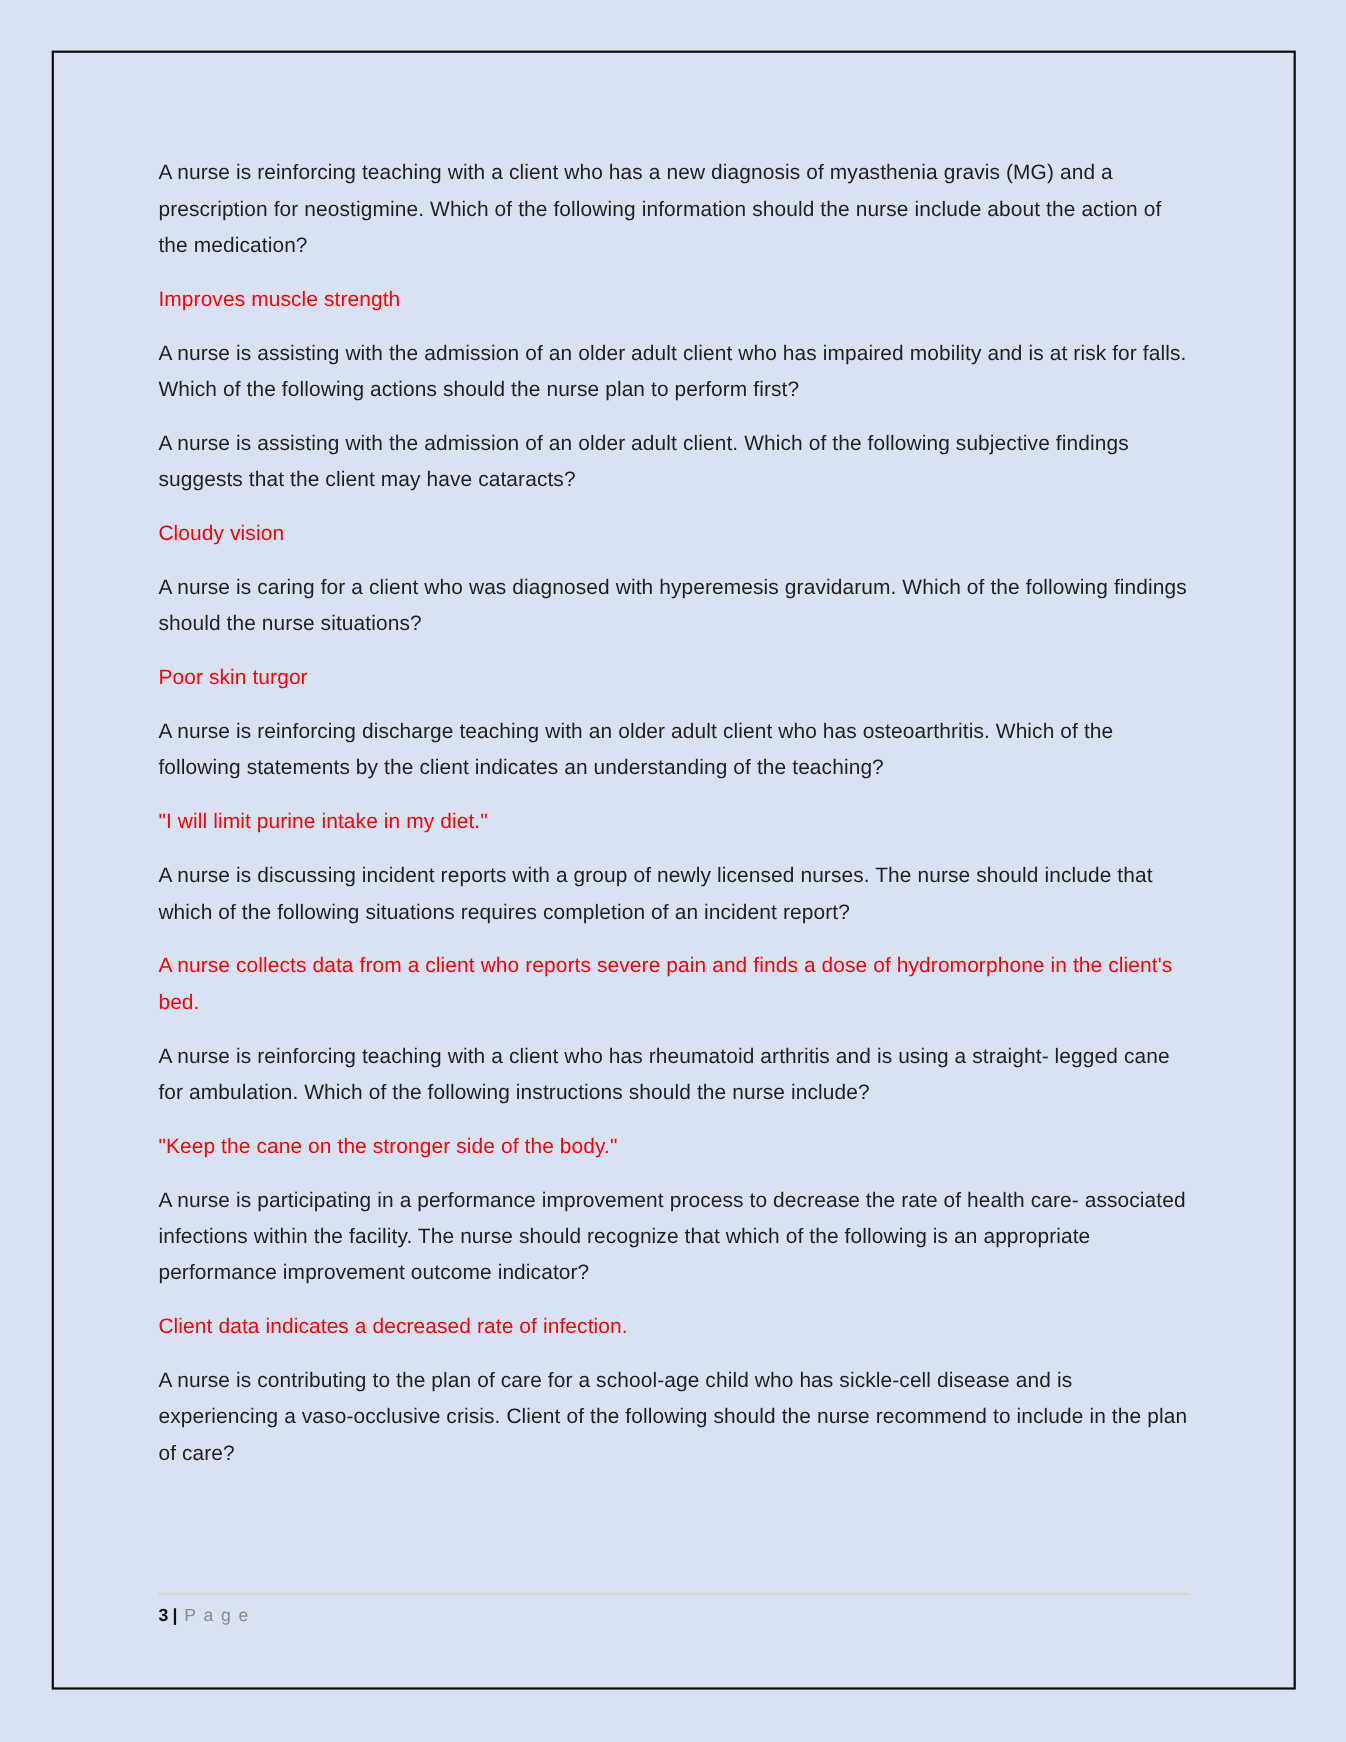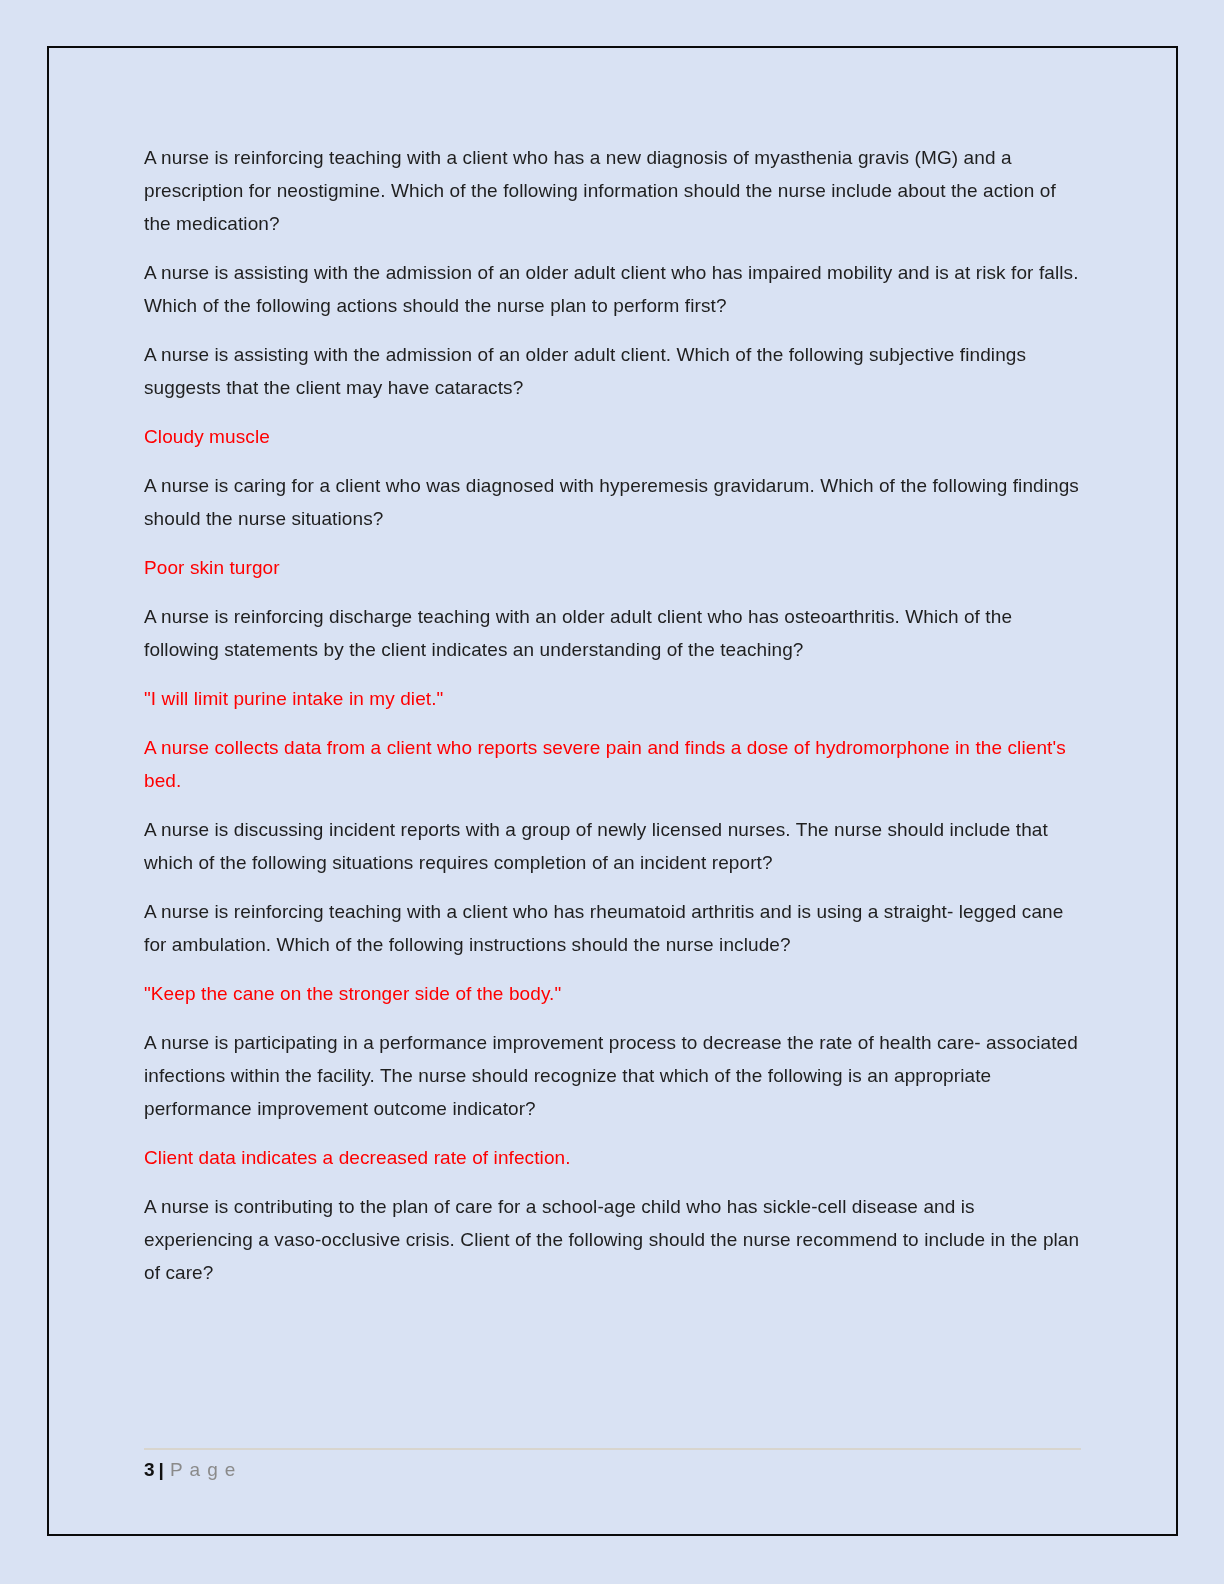--- a/index.html
+++ b/index.html
@@ -53,21 +53,21 @@
     top: 1448px;
     width: 937px;
   }
   .footer-rule {
     width: 937px;
     height: 2px;
     background: var(--rule-gray);
     margin-bottom: 8px;
   }
   .footer-text {
-    font-size: 19px;
+    font-size: 16px;
     line-height: 24px;
     color: var(--q-color);
   }
   .pg-num {
     font-weight: bold;
     color: #111111;
   }
   .pg-sep {
     font-weight: bold;
     color: #111111;
@@ -79,29 +79,30 @@
   }
 </style>
 </head>
 <body>
 
 <div class="page">
   <div class="page-border"></div>
 
   <div class="content" id="blocks">
       <p class="block question">A nurse is reinforcing teaching with a client who has a new diagnosis of myasthenia gravis (MG) and a prescription for neostigmine. Which of the following information should the nurse include about the action of the medication?</p>
+      <p class="block answer">Improves muscle strength</p>
       <p class="block question">A nurse is assisting with the admission of an older adult client who has impaired mobility and is at risk for falls. Which of the following actions should the nurse plan to perform first?</p>
       <p class="block question">A nurse is assisting with the admission of an older adult client. Which of the following subjective findings suggests that the client may have cataracts?</p>
-      <p class="block answer">Cloudy muscle</p>
+      <p class="block answer">Cloudy vision</p>
       <p class="block question">A nurse is caring for a client who was diagnosed with hyperemesis gravidarum. Which of the following findings should the nurse situations?</p>
       <p class="block answer">Poor skin turgor</p>
       <p class="block question">A nurse is reinforcing discharge teaching with an older adult client who has osteoarthritis. Which of the following statements by the client indicates an understanding of the teaching?</p>
       <p class="block answer">"I will limit purine intake in my diet."</p>
+      <p class="block question">A nurse is discussing incident reports with a group of newly licensed nurses. The nurse should include that which of the following situations requires completion of an incident report?</p>
       <p class="block answer">A nurse collects data from a client who reports severe pain and finds a dose of hydromorphone in the client's bed.</p>
-      <p class="block question">A nurse is discussing incident reports with a group of newly licensed nurses. The nurse should include that which of the following situations requires completion of an incident report?</p>
       <p class="block question">A nurse is reinforcing teaching with a client who has rheumatoid arthritis and is using a straight- legged cane for ambulation. Which of the following instructions should the nurse include?</p>
       <p class="block answer">"Keep the cane on the stronger side of the body."</p>
       <p class="block question">A nurse is participating in a performance improvement process to decrease the rate of health care- associated infections within the facility. The nurse should recognize that which of the following is an appropriate performance improvement outcome indicator?</p>
       <p class="block answer">Client data indicates a decreased rate of infection.</p>
       <p class="block question">A nurse is contributing to the plan of care for a school-age child who has sickle-cell disease and is experiencing a vaso-occlusive crisis. Client of the following should the nurse recommend to include in the plan of care?</p>
     </div>
 
   <div class="footer">
     <div class="footer-rule"></div>
     <div class="footer-text">

